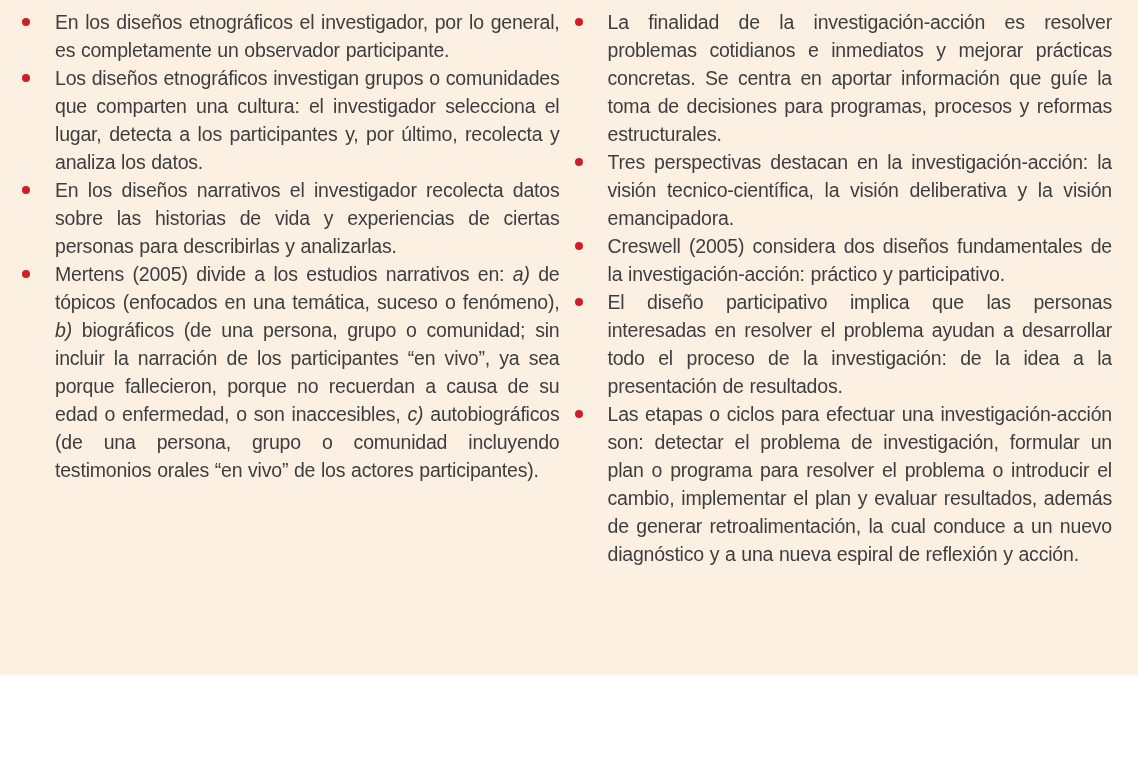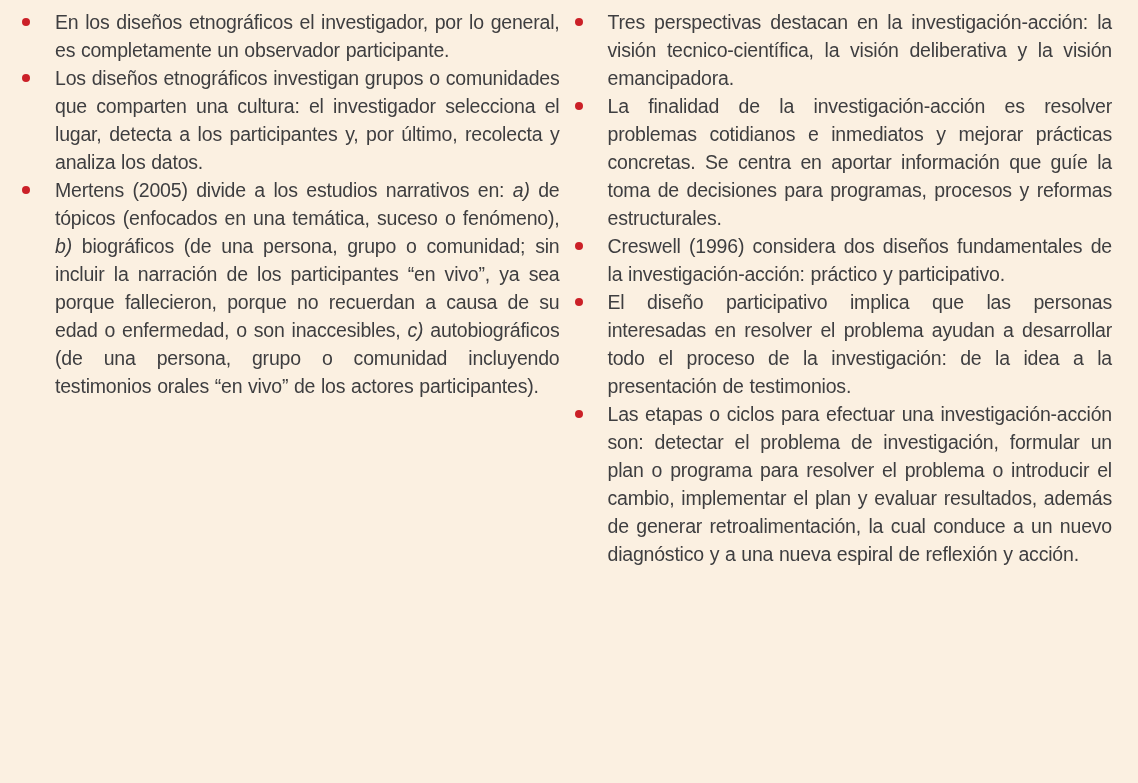--- a/index.html
+++ b/index.html
@@ -2,21 +2,21 @@
 <html lang="es" style="--bg: #fbf0e1; --text: #3e3e40; --bullet: #cb2027;"><head>
 <meta charset="utf-8">
 <style>
   html, body {
     margin: 0;
     padding: 0;
   }
   .page {
     box-sizing: border-box;
     width: 1138px;
-    height: 783px;
+    height: 675px;
     background: var(--bg, #fbf0e1);
     color: var(--text, #3e3e40);
     font-family: "Liberation Sans", sans-serif;
     font-size: 19.5px;
     line-height: 28px;
     letter-spacing: -0.2px;
     display: flex;
     gap: 14px;
     padding: 8px 26px 0 21px;
     overflow: hidden;
@@ -46,22 +46,23 @@
     font-style: italic;
   }
 </style>
 </head>
 <body>
 
 <div class="page">
   <div class="column">
       <div class="bullet-item"><span class="bullet"></span><span class="item-text">En los diseños etnográficos el investigador, por lo general, es completamente un observador participante.</span></div>
       <div class="bullet-item"><span class="bullet"></span><span class="item-text">Los diseños etnográficos investigan grupos o comunidades que comparten una cultura: el investigador selecciona el lugar, detecta a los participantes y, por último, recolecta y analiza los datos.</span></div>
+      <div class="bullet-item"><span class="bullet"></span><span class="item-text">En los diseños narrativos el investigador recolecta datos sobre las historias de vida y experiencias de ciertas personas para describirlas y analizarlas.</span></div>
       <div class="bullet-item"><span class="bullet"></span><span class="item-text">Mertens (2005) divide a los estudios narrativos en: <i>a)</i> de tópicos (enfocados en una temática, suceso o fenómeno), <i>b)</i> biográficos (de una persona, grupo o comunidad; sin incluir la narración de los participantes “en vivo”, ya sea porque fallecieron, porque no recuerdan a causa de su edad o enfermedad, o son inaccesibles, <i>c)</i> autobiográficos (de una persona, grupo o comunidad incluyendo testimonios orales “en vivo” de los actores participantes).</span></div>
     </div>
   <div class="column">
+      <div class="bullet-item"><span class="bullet"></span><span class="item-text">La finalidad de la investigación-acción es resolver problemas cotidianos e inmediatos y mejorar prácticas concretas. Se centra en aportar información que guíe la toma de decisiones para programas, procesos y reformas estructurales.</span></div>
       <div class="bullet-item"><span class="bullet"></span><span class="item-text">Tres perspectivas destacan en la investigación-acción: la visión tecnico-científica, la visión deliberativa y la visión emancipadora.</span></div>
-      <div class="bullet-item"><span class="bullet"></span><span class="item-text">La finalidad de la investigación-acción es resolver problemas cotidianos e inmediatos y mejorar prácticas concretas. Se centra en aportar información que guíe la toma de decisiones para programas, procesos y reformas estructurales.</span></div>
-      <div class="bullet-item"><span class="bullet"></span><span class="item-text">Creswell (1996) considera dos diseños fundamentales de la investigación-acción: práctico y participativo.</span></div>
-      <div class="bullet-item"><span class="bullet"></span><span class="item-text">El diseño participativo implica que las personas interesadas en resolver el problema ayudan a desarrollar todo el proceso de la investigación: de la idea a la presentación de testimonios.</span></div>
+      <div class="bullet-item"><span class="bullet"></span><span class="item-text">Creswell (2005) considera dos diseños fundamentales de la investigación-acción: práctico y participativo.</span></div>
+      <div class="bullet-item"><span class="bullet"></span><span class="item-text">El diseño participativo implica que las personas interesadas en resolver el problema ayudan a desarrollar todo el proceso de la investigación: de la idea a la presentación de resultados.</span></div>
       <div class="bullet-item"><span class="bullet"></span><span class="item-text">Las etapas o ciclos para efectuar una investigación-acción son: detectar el problema de investigación, formular un plan o programa para resolver el problema o introducir el cambio, implementar el plan y evaluar resultados, además de generar retroalimentación, la cual conduce a un nuevo diagnóstico y a una nueva espiral de reflexión y acción.</span></div>
     </div>
 </div>
 
 </body></html>

